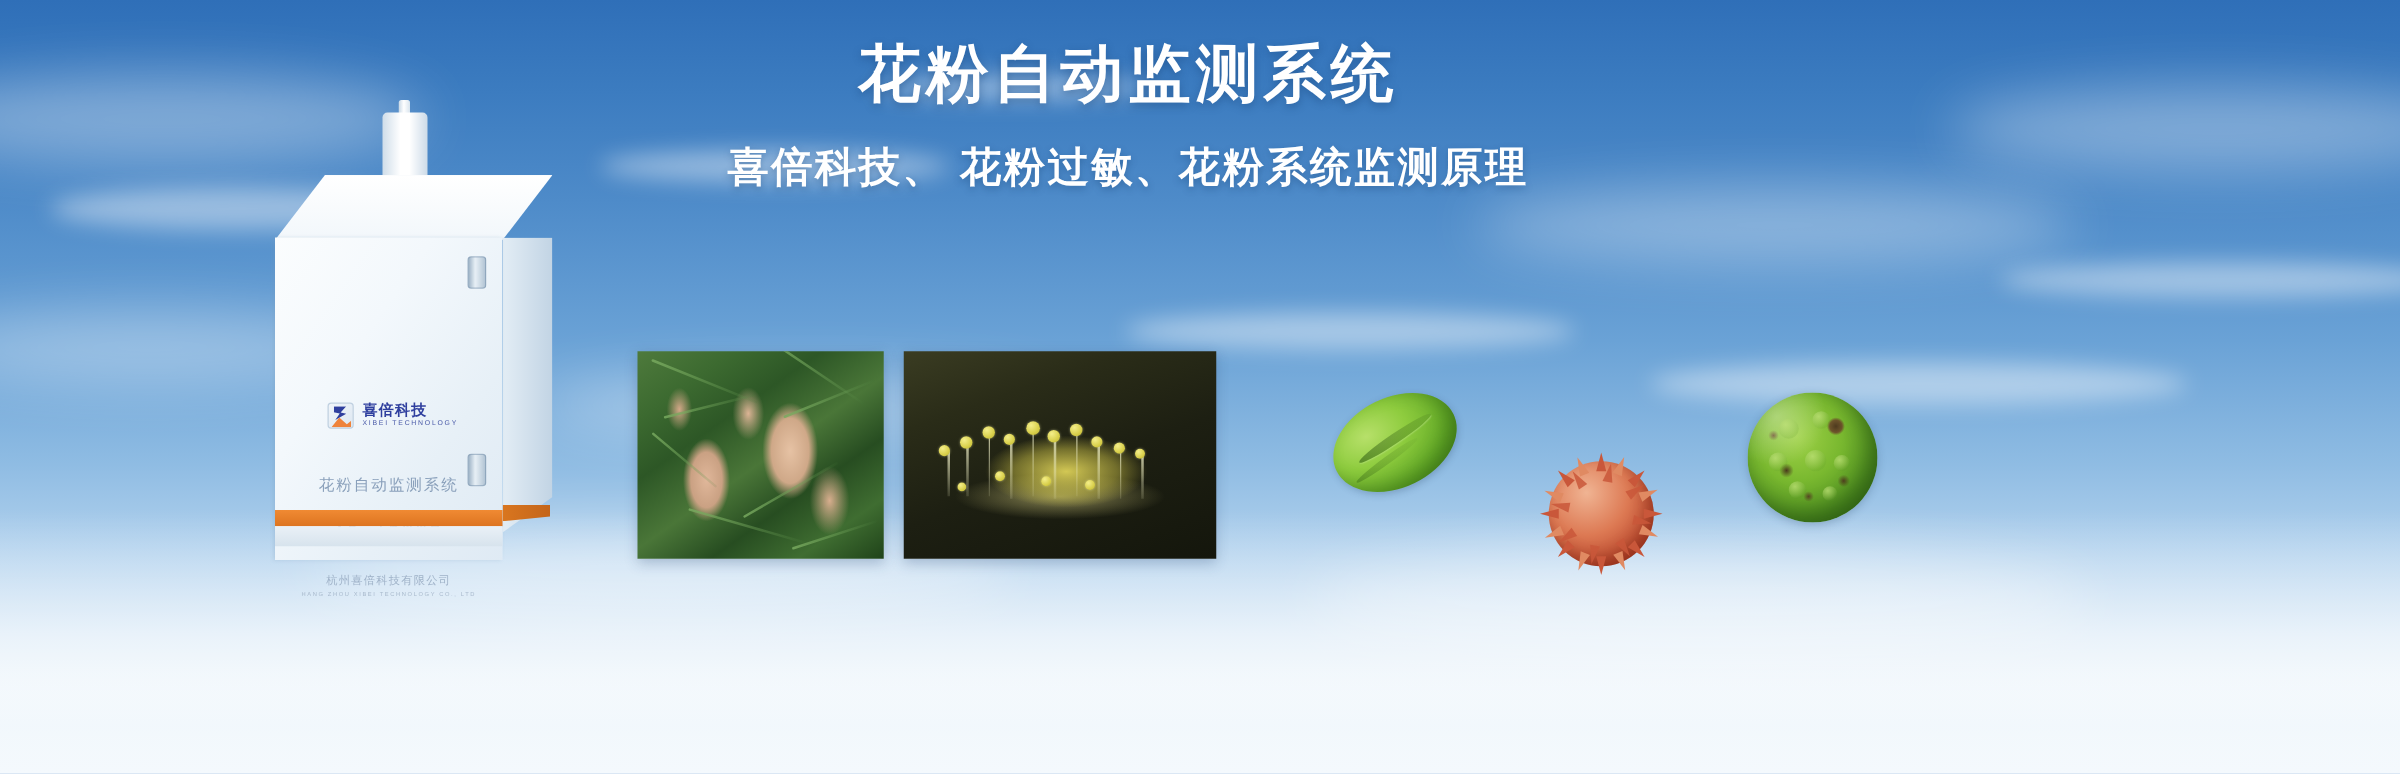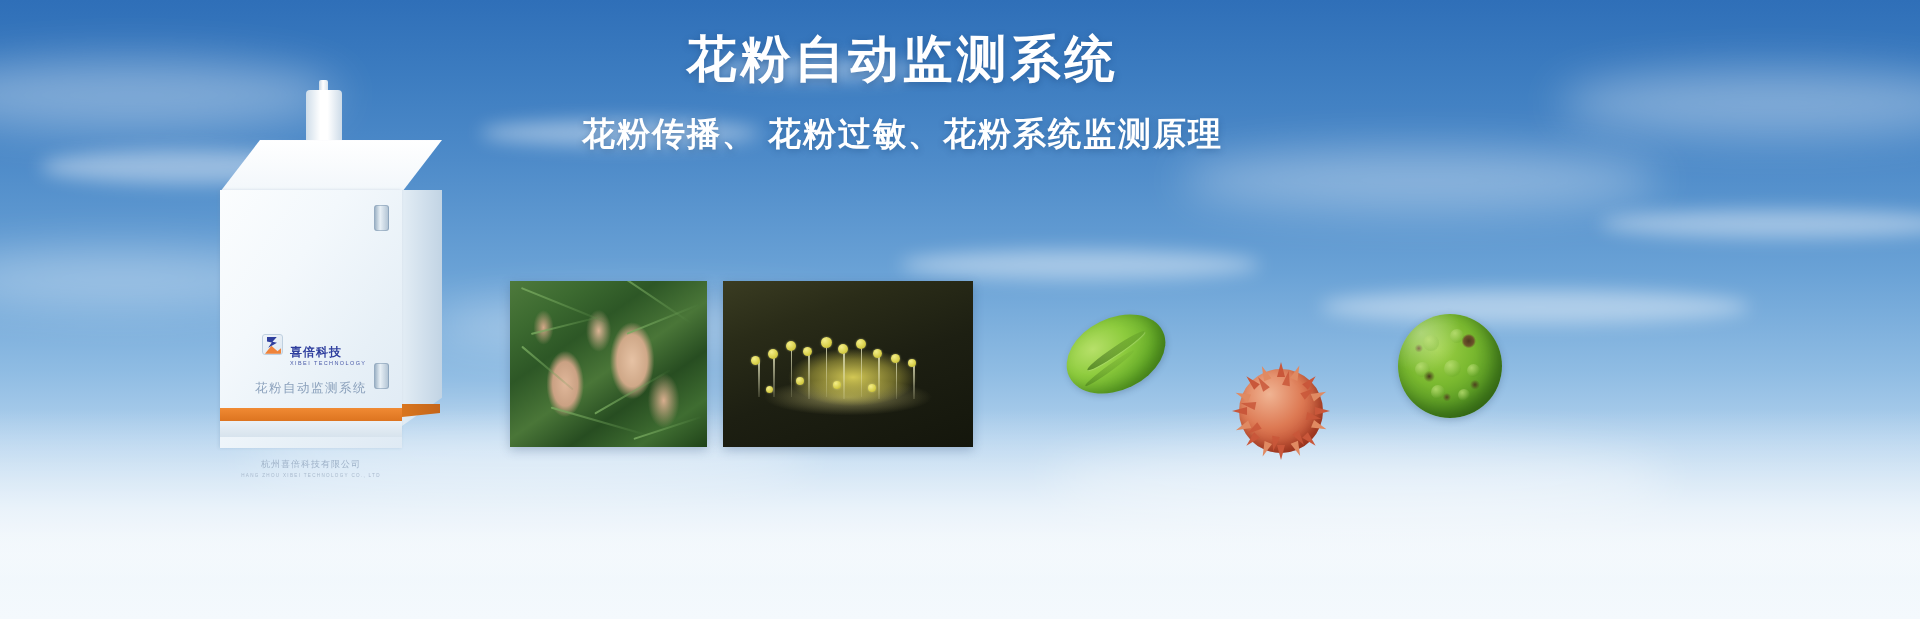--- a/index.html
+++ b/index.html
@@ -201,21 +201,21 @@
   }
   .logo-mark::after {
     content:""; position:absolute;
     left:2px; top:10px; width:16px; height:9px;
     background:#f07a2a;
     clip-path:polygon(0% 100%,40% 10%,78% 72%,100% 40%,100% 100%);
     opacity:.92;
   }
   .logo-texts { line-height:1; }
   .logo-cn {
-    font-size:12px; font-weight:bold; color:#2f3f9e; letter-spacing:1px;margin-top:24px;
+    font-size:12px; font-weight:bold; color:#2f3f9e; letter-spacing:1px;
   }
   .logo-en {
     font-size:5.5px; color:#4a5aa8; letter-spacing:1.4px; margin-top:3px;
   }
 
   .cab-line {
     position:absolute;
     left:0; width:182px;
     text-align:center;
     color:#7e96b4;
@@ -361,21 +361,21 @@
   <div class="cloud soft" style="left:1180px; top:150px; width:480px; height:60px;"></div>
   <div class="cloud wisp" style="left:1320px; top:290px; width:430px; height:34px;"></div>
   <div class="cloud soft" style="left:1560px; top:70px;  width:430px; height:66px;"></div>
   <div class="cloud wisp" style="left:1600px; top:210px; width:360px; height:28px;"></div>
   <div class="cloud soft" style="left:250px;  top:420px; width:560px; height:70px;"></div>
   <div class="cloud soft" style="left:1050px; top:440px; width:620px; height:80px;"></div>
   <div class="cloud wisp" style="left:700px;  top:60px;  width:220px; height:20px;"></div>
 
   <div id="headline">
     <div id="title-main">花粉自动监测系统</div>
-    <div id="title-topics">花粉传播、 花粉过敏、花粉系统监测原理</div>
+    <div id="title-topics">喜倍科技、 花粉过敏、花粉系统监测原理</div>
   </div>
 
   <div id="device">
     <div class="stack-pole"></div>
     <div class="stack-neck"></div>
     <div class="stack-inner"></div>
     <div class="stack-cap"></div>
     <div class="stack-cap c2"></div>
     <div class="stack-cap c3"></div>
 

